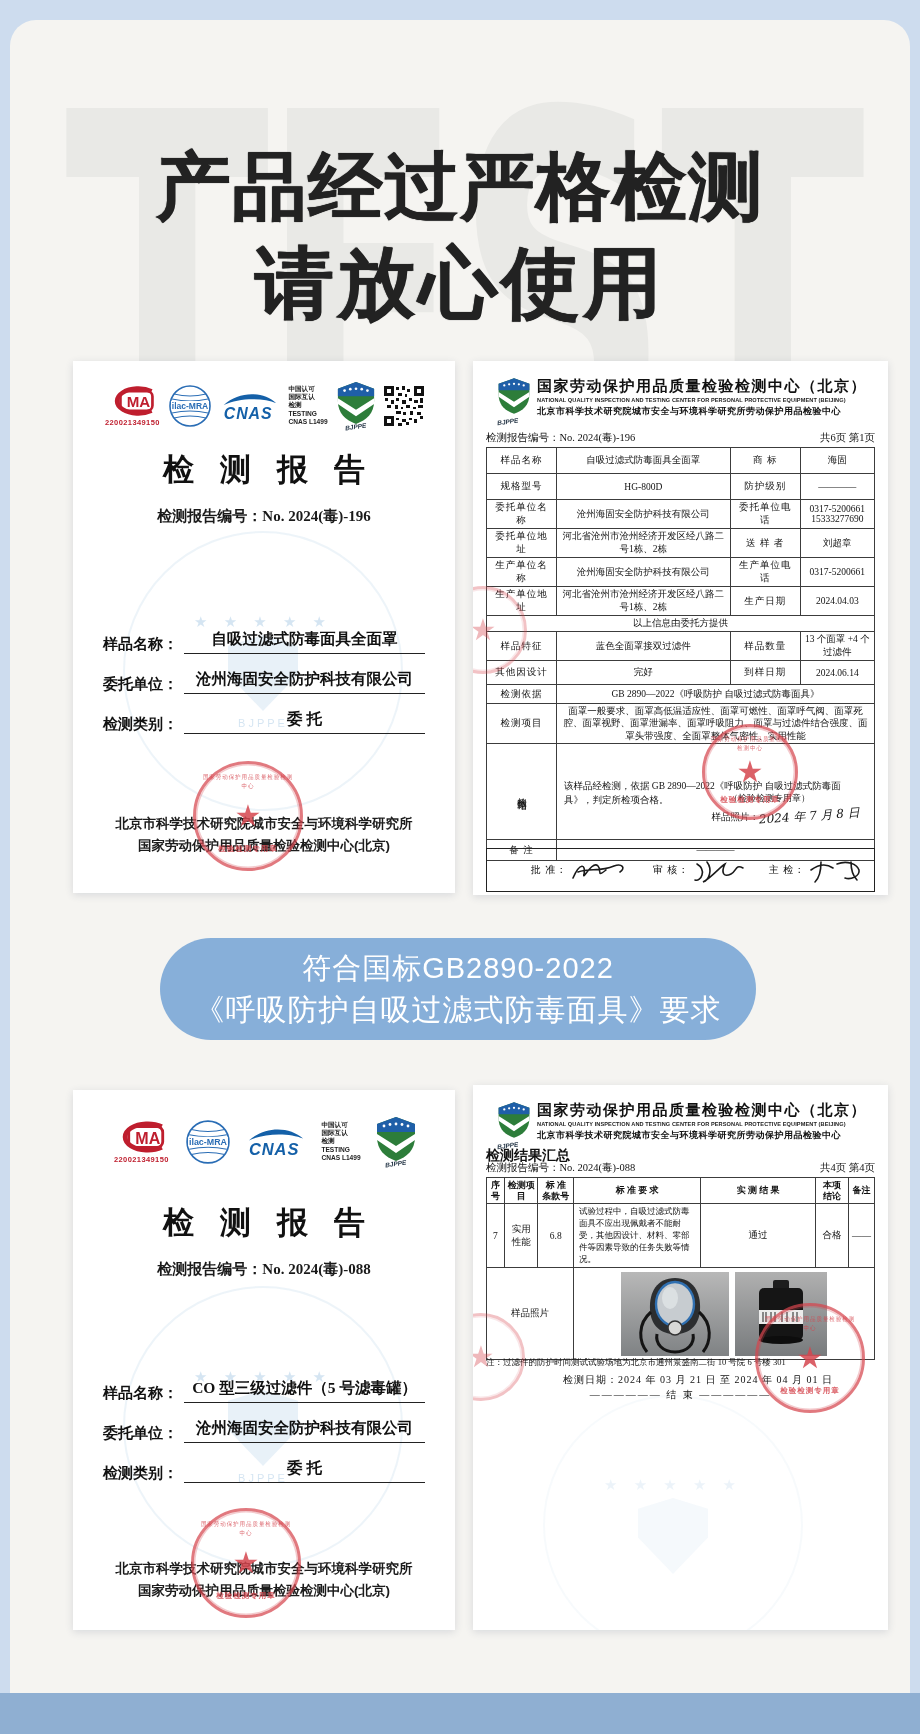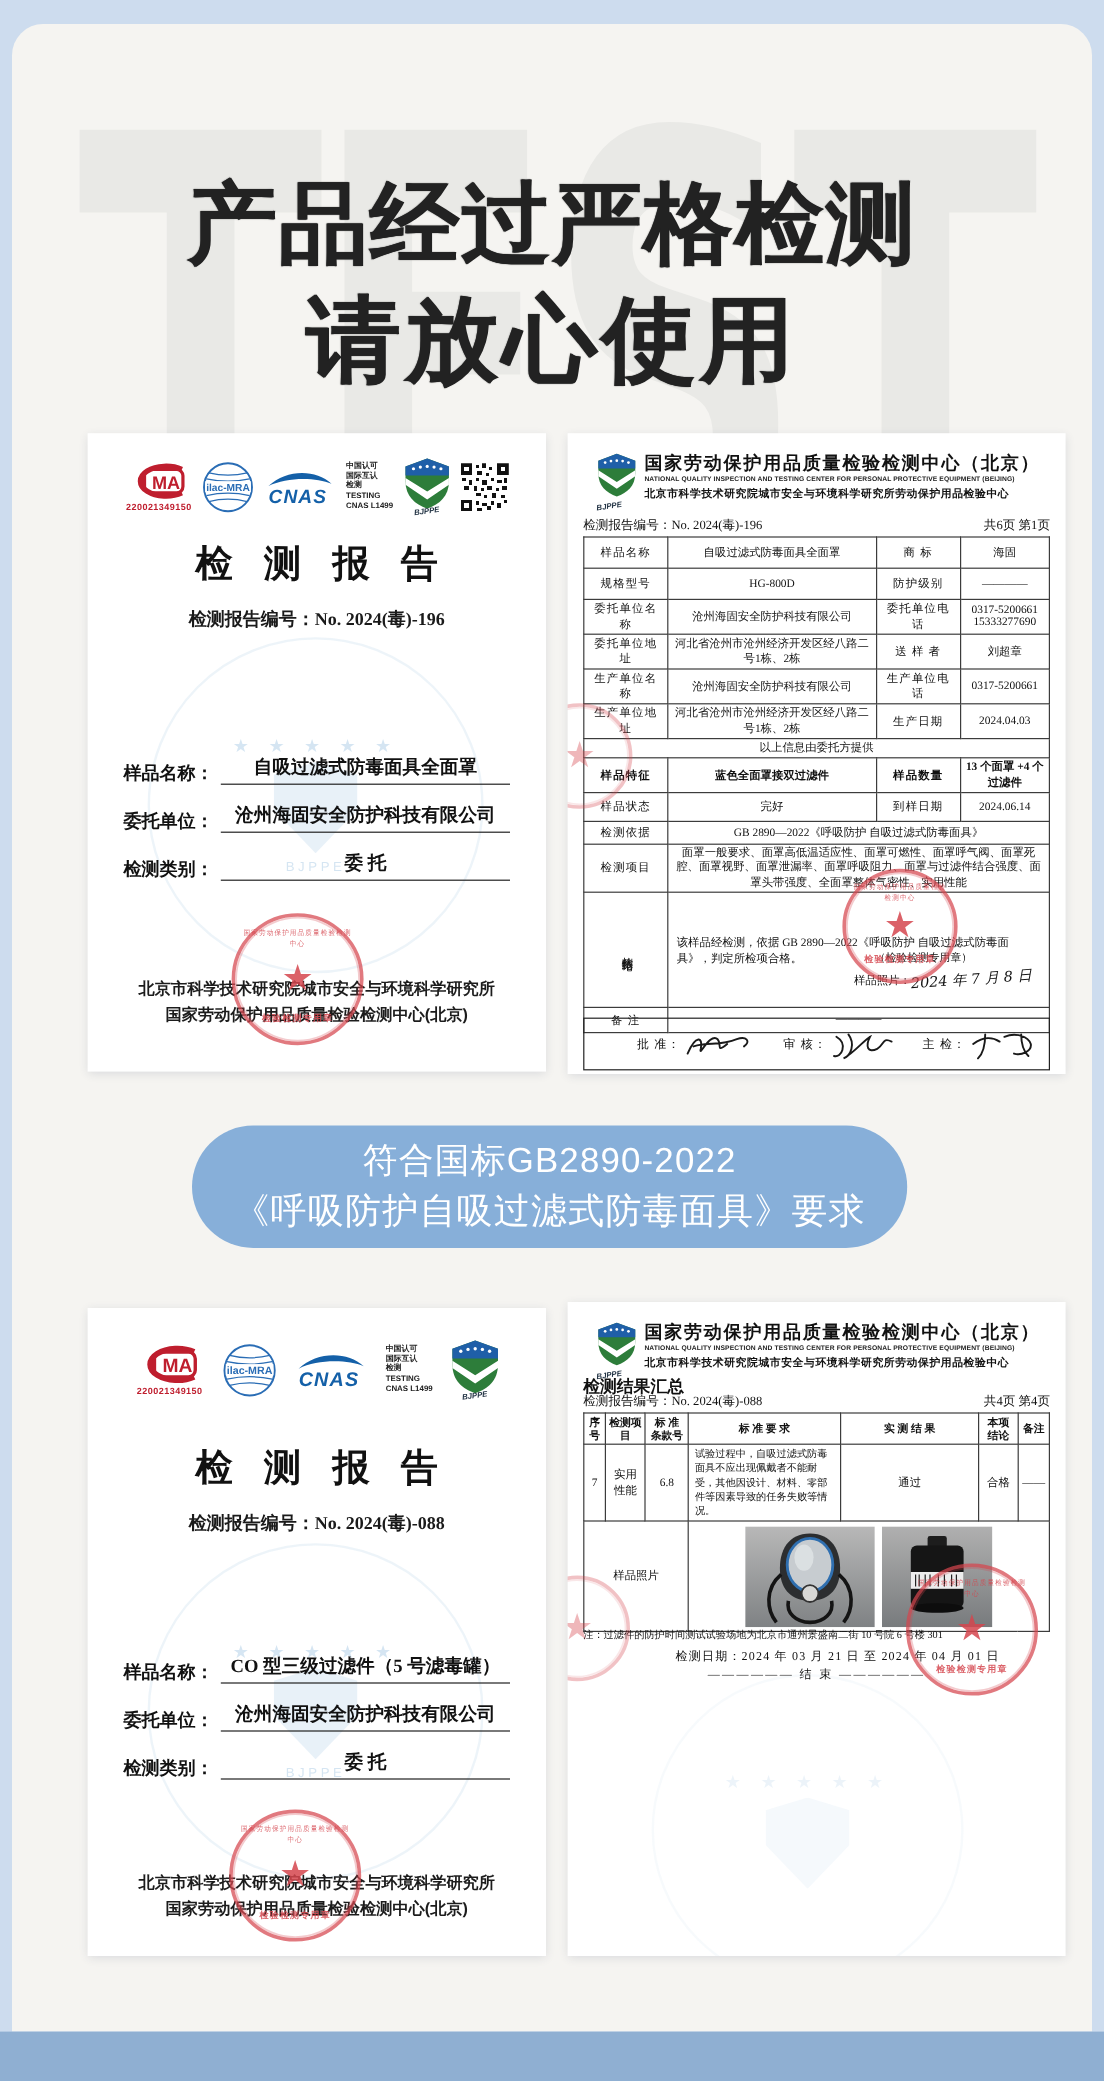--- a/index.html
+++ b/index.html
@@ -90,21 +90,21 @@
     font-family:"Liberation Serif",serif;font-size:10.5px;color:#111;z-index:2;}
 
   table.rpt,table.sum{position:absolute;left:13px;width:389px;border-collapse:collapse;z-index:2;
     font-family:"Liberation Serif",serif;color:#111;}
   .rpt td,.sum td,.sum th{border:1px solid var(--line);padding:1px 3px;font-size:9.5px;vertical-align:middle;}
   .rpt .lab{text-align:center;letter-spacing:1px;width:72px;}
   .rpt .val{text-align:center;}
   .rpt .c2{width:180px;} .rpt .c3{width:62px;} .rpt .c4{width:75px;}
   .rpt .center{text-align:center;}
   .rpt .just{text-align:center;line-height:1.3;}
-  tr.r-info{height:26px;} tr.r-note{height:16px;} tr.r-feat{height:29px;font-weight:bold;} tr.r-state{height:24px;}
+  tr.r-info{height:26px;} tr.r-note{height:16px;} tr.r-feat{height:29px;} tr.r-state{height:24px;}
   tr.r-basis{height:19px;} tr.r-items{height:34px;} tr.r-conc{height:96px;padding-left:16px;} tr.r-rem{height:21px;}
   .vert{writing-mode:vertical-rl;text-orientation:upright;letter-spacing:7px;text-align:center;}
   .conc-cell{position:relative;vertical-align:top;text-align:left;}
   .conc-text{padding:5px 4px 0 4px;line-height:1.45;}
   .seal-note{position:absolute;right:64px;top:48px;font-size:9px;}
   .issue{position:absolute;right:14px;top:64px;font-size:9.5px;}
   .hand{font-family:"DejaVu Serif",serif;font-style:italic;font-size:12px;display:inline-block;transform:rotate(-4deg);}
   .sig-row{position:absolute;left:13px;width:389px;height:44px;border:1.5px solid #222;z-index:2;
     display:flex;align-items:center;justify-content:space-around;}
   .sig-grp{display:flex;align-items:center;gap:2px;}
@@ -322,21 +322,21 @@
         <tr class="r-note">
           <td colspan="4" class="center">以上信息由委托方提供</td>
         </tr>
         <tr class="r-feat">
           <td class="lab">样品特征</td>
           <td class="val">蓝色全面罩接双过滤件</td>
           <td class="lab">样品数量</td>
           <td class="val">13 个面罩 +4 个过滤件</td>
         </tr>
         <tr class="r-state">
-          <td class="lab">样品状态</td>
+          <td class="lab">其他因设计</td>
           <td class="val">完好</td>
           <td class="lab">到样日期</td>
           <td class="val">2024.06.14</td>
         </tr>
         <tr class="r-basis">
           <td class="lab">检测依据</td>
           <td colspan="3" class="center">GB 2890—2022《呼吸防护 自吸过滤式防毒面具》</td>
         </tr>
         <tr class="r-items">
           <td class="lab">检测项目</td>

